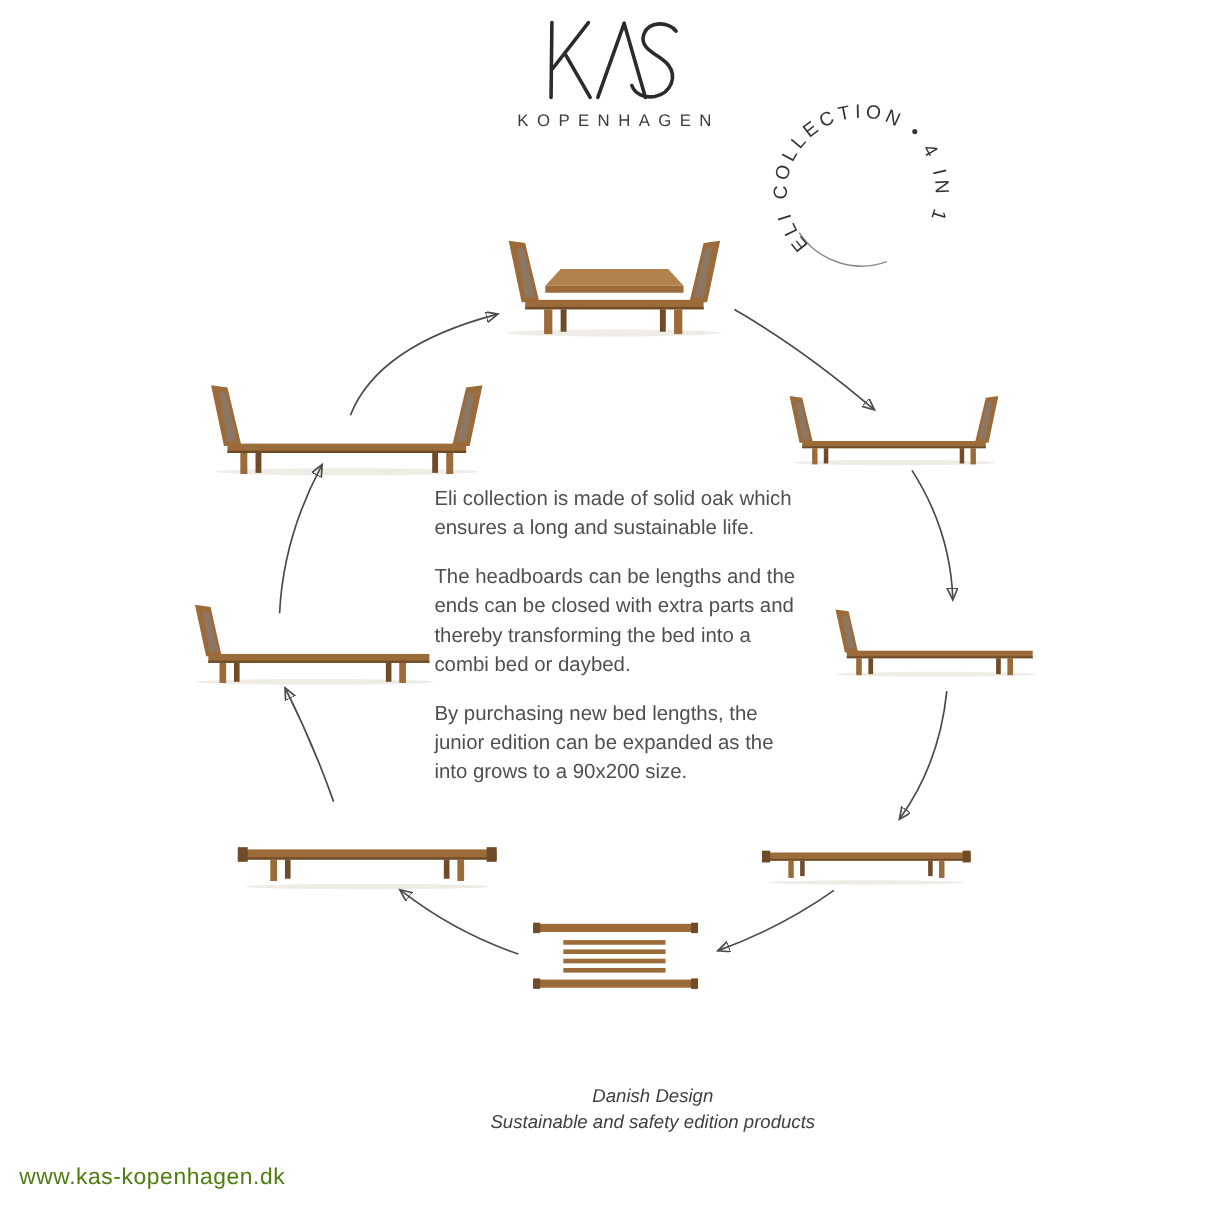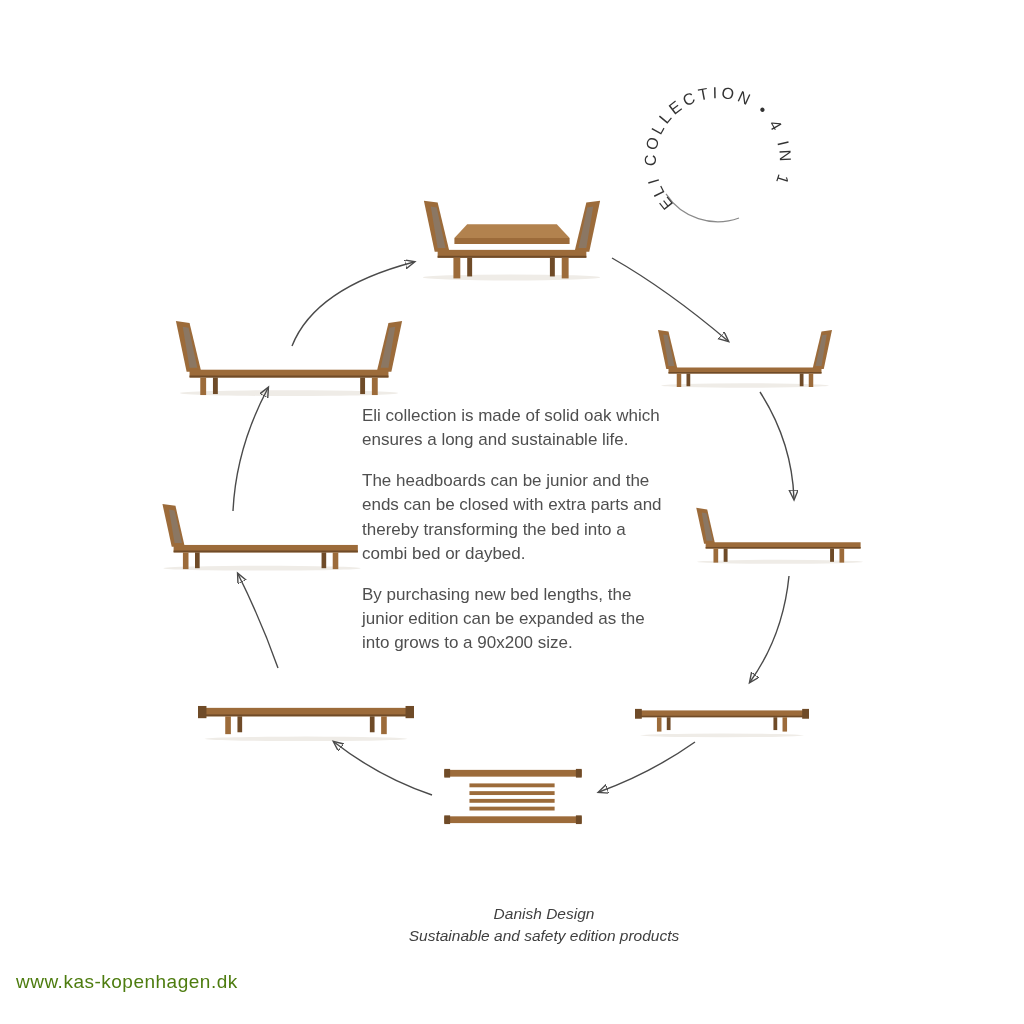--- a/index.html
+++ b/index.html
@@ -45,20 +45,31 @@
   .website{
     position:absolute;left:16px;top:971px;width:100%;
     font-size:19px;letter-spacing:0.5px;color:#4d7c0f;
   }
 </style>
 </head>
 <body>
 
 <div class="poster">
 
+  <div class="brand">
+    <svg width="124" height="72" viewBox="0 0 175 100" stroke="#2b2b2b" stroke-width="4.2" stroke-linecap="round" fill="none">
+      <path d="M14 6 L13 94"></path>
+      <path d="M57 6 L15 60"></path>
+      <path d="M29 42 L59 94"></path>
+      <path d="M68 94 L99 7"></path>
+      <path d="M99 7 L124 94"></path>
+      <path d="M160 16 C152 5 128 3 122 20 C116 38 142 44 151 56 C161 69 155 89 135 93 C122 95 111 89 108 80"></path>
+    </svg>
+    <div class="wordmark">KOPENHAGEN</div>
+  </div>
 
   <svg class="badge" viewBox="0 0 200 200">
     <defs>
       <path id="textcircle" d="M 56 144 A 62 62 0 1 1 128.6 155" fill="none"></path>
     </defs>
     <path d="M 48 133.8 A 62 62 0 0 0 121 158" stroke="#8a8a8a" stroke-width="1.2" fill="none"></path>
     <text>
       <textPath href="#textcircle">ELI COLLECTION • 4 IN 1</textPath>
     </text>
   </svg>
@@ -179,21 +190,21 @@
     <path d="M 760 392 Q 792 442 794 499" marker-end="url(#ah)"></path>
     <path d="M 789 576 Q 783 636 750 682" marker-end="url(#ah)"></path>
     <path d="M 695 742 Q 651 773 599 792" marker-end="url(#ah)"></path>
     <path d="M 432 795 Q 379 777 334 742" marker-end="url(#ah)"></path>
     <path d="M 278 668 Q 261 620 238 574" marker-end="url(#ah)"></path>
     <path d="M 233 511 Q 236 448 268 388" marker-end="url(#ah)"></path>
   </svg>
 
   <div class="copy">
     <p>Eli collection is made of solid oak which ensures a long and sustainable life.</p>
-    <p>The headboards can be junior and the ends can be closed with extra parts and thereby transforming the bed into a combi bed or daybed.</p>
+    <p>The headboards can be lengths and the ends can be closed with extra parts and thereby transforming the bed into a combi bed or daybed.</p>
     <p>By purchasing new bed lengths, the junior edition can be expanded as the into grows to a 90x200 size.</p>
   </div>
 
   <div class="tagline">
     <div>Danish Design</div>
     <div>Sustainable and safety edition products</div>
   </div>
   <div class="website">www.kas-kopenhagen.dk</div>
 
 </div>

